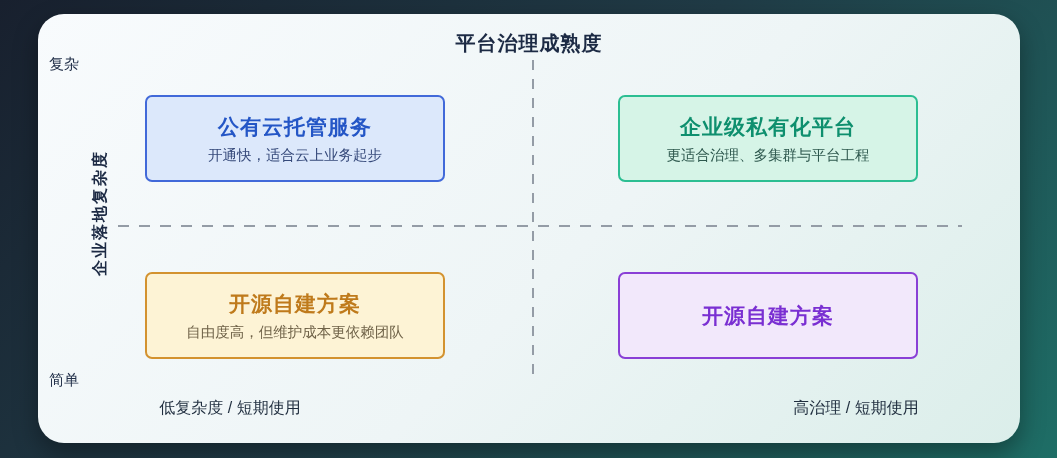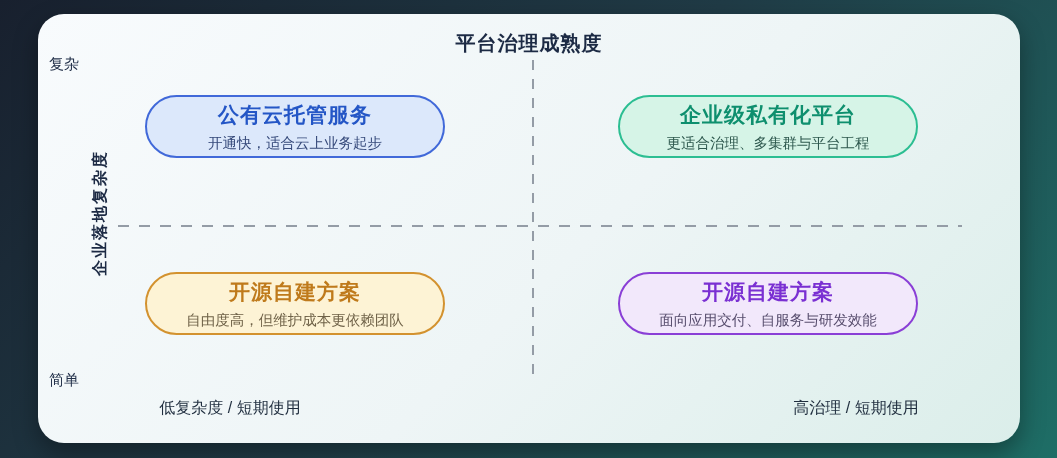--- a/index.html
+++ b/index.html
@@ -34,22 +34,22 @@
   }
   .divider-v {
     position: absolute; left: 494px; top: 46px; width: 2px; height: 320px;
     background: repeating-linear-gradient(to bottom, #949ca6 0 10px, transparent 10px 19px);
   }
   .divider-h {
     position: absolute; left: 80px; top: 211px; width: 844px; height: 2px;
     background: repeating-linear-gradient(to right, #949ca6 0 11px, transparent 11px 21px);
   }
   .quadrant {
-    position: absolute; width: 300px; height: 63px;
-    border-radius: 32px; border: 2px solid;
+    position: absolute; width: 300px; height: 87px;
+    border-radius: 7px; border: 2px solid;
     box-sizing: border-box;
     display: flex; flex-direction: column; justify-content: center; align-items: center;
     gap: 5px;
   }
   .quadrant .q-title { font-size: 21px; font-weight: bold; letter-spacing: 1px; }
   .quadrant .q-subtitle { font-size: 14.5px; }
   .q-tl { left: 107px; top: 81px; }
   .q-tr { left: 580px; top: 81px; }
   .q-bl { left: 107px; top: 258px; }
   .q-br { left: 580px; top: 258px; }
@@ -84,19 +84,18 @@
     <div class="q-subtitle" style="color: rgb(46, 88, 78);">更适合治理、多集群与平台工程</div>
   </div>
 
   <div class="quadrant q-bl" style="background: rgb(253, 243, 213); border-color: rgb(211, 146, 47);">
     <div class="q-title" style="color: rgb(191, 122, 27); font-family: Liberation Serif, serif;">开源自建方案</div>
     <div class="q-subtitle" style="color: rgb(111, 98, 72);">自由度高，但维护成本更依赖团队</div>
   </div>
 
   <div class="quadrant q-br" style="background: rgb(242, 232, 251); border-color: rgb(138, 63, 214);">
     <div class="q-title" style="color: rgb(122, 47, 210);">开源自建方案</div>
-    <div class="q-subtitle" style="color: rgb(88, 78, 110);">面向应用交付、自服务与研发效能</div>
   </div>
 
   <div class="x-left-label">低复杂度 / 短期使用</div>
   <div class="x-right-label">高治理 / 短期使用</div>
 
 </div>
 
 </body></html>

